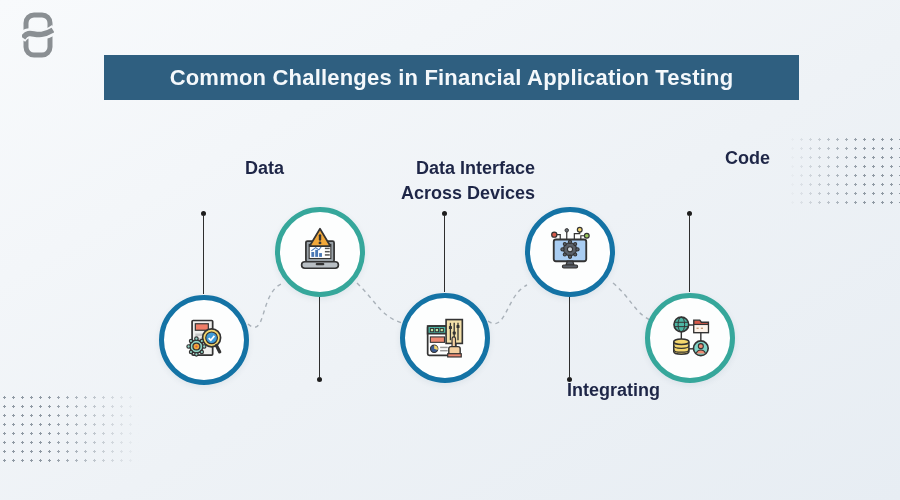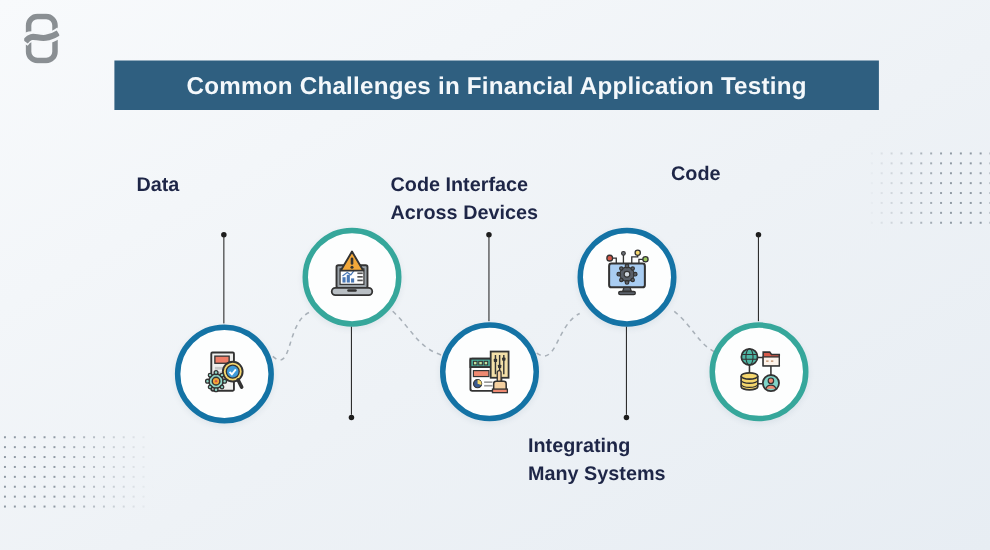--- a/index.html
+++ b/index.html
@@ -28,21 +28,21 @@
     -webkit-mask-image:linear-gradient(to left,#000 35%,transparent 100%);
     mask-image:linear-gradient(to left,#000 35%,transparent 100%);}
   .dots-bl{left:0;top:393px;width:140px;height:72px;
     -webkit-mask-image:linear-gradient(to right,#000 35%,transparent 100%);
     mask-image:linear-gradient(to right,#000 35%,transparent 100%);}
   
   .connectors{position:absolute;left:0;top:0;width:900px;height:500px;pointer-events:none;}
   
   .label{
     position:absolute;color:#1e2647;font-size:18px;font-weight:bold;
-    line-height:25px;text-align:left;
+    line-height:25px;text-align:right;
   }
   .vline{position:absolute;width:0;border-left:1.6px solid #2e2e2e;}
   .ldot{position:absolute;width:5px;height:5px;border-radius:50%;background:#1d1d1d;}
   .circle{
     position:absolute;width:90px;height:90px;border-radius:50%;
     background:#fdfefe;border:5px solid #1473a5;box-sizing:border-box;
     display:flex;align-items:center;justify-content:center;
     box-shadow:0 2px 6px rgba(30,60,90,.08);
   }
   .circle svg{width:52px;height:52px;}
@@ -124,21 +124,21 @@
       <rect x="20" y="34.2" width="8" height="2" rx="1" fill="#333"></rect>
       <path d="M24 2.5 L33.5 18.5 L14.5 18.5 Z" fill="#f2a83a" stroke="#333" stroke-width="1.6" stroke-linejoin="round"></path>
       <rect x="22.9" y="7.5" width="2.2" height="6" rx="1.1" fill="#333"></rect>
       <circle cx="24" cy="15.6" r="1.3" fill="#333"></circle>
     </svg>
   </div>
   <div class="vline" style="left:319px;top:297px;height:80px"></div>
   <div class="ldot" style="left:317px;top:377px"></div>
 
   <div class="label" style="left:355px;top:156px;width:180px">
-    <div>Code Interface</div>
+    <div>Data Interface</div>
     <div>Across Devices</div>
   </div>
   <div class="ldot" style="left:442px;top:211px"></div>
   <div class="vline" style="left:444px;top:215px;height:77px"></div>
   <div class="circle" style="left: 400px; top: 293px; border-color: rgb(20, 115, 165);">
     <svg viewBox="0 0 48 48">
       <rect x="8" y="13" width="26" height="27" rx="1.5" fill="#fff" stroke="#333" stroke-width="1.6"></rect>
       <rect x="8" y="13" width="26" height="7" fill="#4db6a4" stroke="#333" stroke-width="1.6"></rect>
       <rect x="10.5" y="15.2" width="3" height="3" fill="#bfe3a0" stroke="#333" stroke-width=".9"></rect>
       <rect x="15" y="15.2" width="3" height="3" fill="#bfe3a0" stroke="#333" stroke-width=".9"></rect>
@@ -185,23 +185,22 @@
         <circle cx="19.2" cy="26.3" r="1.4"></circle>
           <circle cx="28.8" cy="26.3" r="1.4"></circle>
       </g>
       <circle cx="24" cy="21.5" r="2.4" fill="#cfd6dd" stroke="#333" stroke-width="1"></circle>
       <path d="M21.5 32.5 h5 l1.2 3.5 h-7.4 z" fill="#5a6069" stroke="#333" stroke-width="1.1"></path>
       <rect x="17" y="36" width="14" height="2.6" rx="1.3" fill="#5a6069" stroke="#333" stroke-width="1.1"></rect>
     </svg>
   </div>
   <div class="vline" style="left:569px;top:297px;height:80px"></div>
   <div class="ldot" style="left:567px;top:377px"></div>
-  <div class="label" style="left:480px;top:393px;width:180px">
+  <div class="label" style="left:480px;top:378px;width:180px">
     <div>Integrating</div>
-    <div>Many Systems</div>
   </div>
 
   <div class="label" style="left:610px;top:146px;width:160px">
     <div>Code</div>
   </div>
   <div class="ldot" style="left:687px;top:211px"></div>
   <div class="vline" style="left:689px;top:215px;height:77px"></div>
   <div class="circle" style="left:645px;top:293px;border-color:#36a79b">
     <svg viewBox="0 0 48 48">
       <g stroke="#333" stroke-width="1.3" fill="none">

